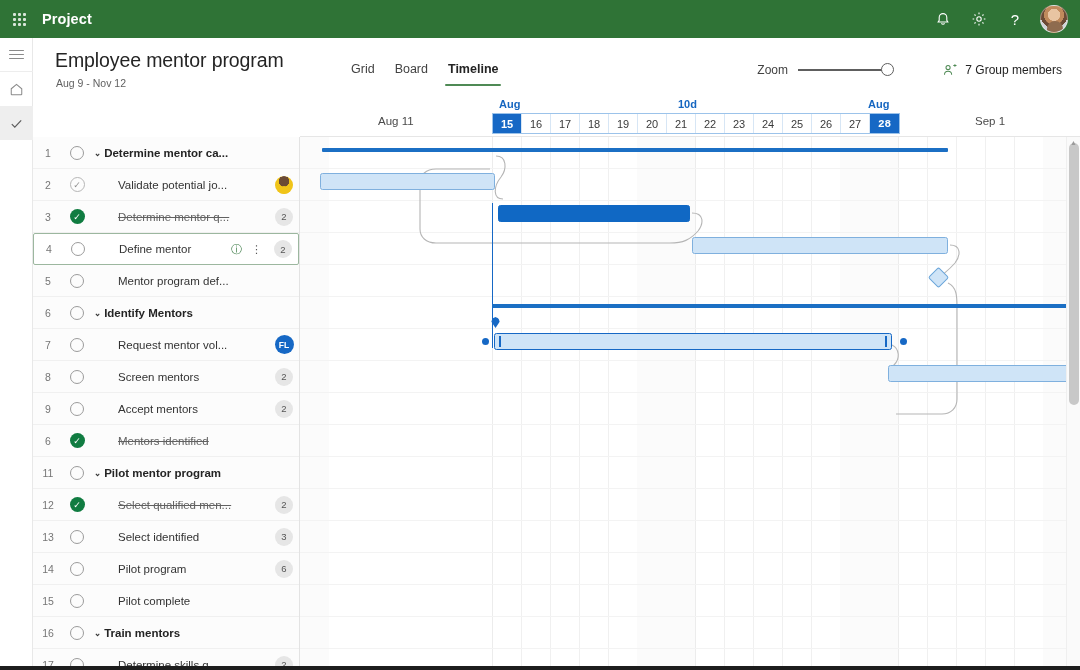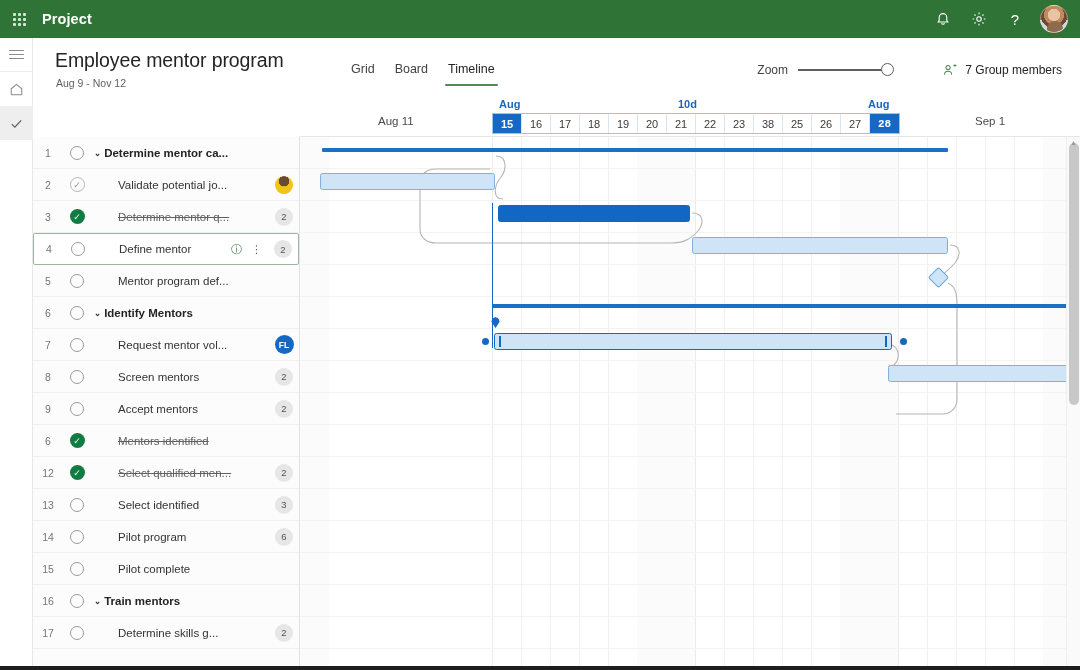--- a/index.html
+++ b/index.html
@@ -79,21 +79,21 @@
     font-size: 10.5px; color: #616161;
   }
   .tabs {
     position: absolute; left: 310px; top: 22px;
     display: flex; gap: 4px; align-items: flex-start;
   }
   .tab {
     font-size: 12.5px; color: #424242; padding: 2px 8px 10px 8px;
     cursor: pointer; position: relative;
   }
-  .tab.active { color: #242424; font-weight: 400; }
+  .tab.active { color: #242424; font-weight: 700; }
   .tab.active::after {
     content: ""; position: absolute; left: 5px; right: 5px; bottom: 0;
     height: 2px; background: #4f8a55; border-radius: 2px;
   }
   .zoom-wrap {
     position: absolute; right: 188px; top: 25px;
     display: flex; align-items: center; gap: 10px;
   }
   .zoom-label { font-size: 12px; color: #424242; }
   .slider { position: relative; width: 94px; height: 14px; }
@@ -356,21 +356,21 @@
   <div class="daystrip" id="daystrip">
       <div class="day hl">15</div>
       <div class="day">16</div>
       <div class="day">17</div>
       <div class="day">18</div>
       <div class="day">19</div>
       <div class="day">20</div>
       <div class="day">21</div>
       <div class="day">22</div>
       <div class="day">23</div>
-      <div class="day">38</div>
+      <div class="day">24</div>
       <div class="day">25</div>
       <div class="day">26</div>
       <div class="day">27</div>
       <div class="day hl">28</div>
     </div>
   <div class="tl-outside-right">Sep 1</div>
 </div>
 
 <div class="tasklist" id="tasklist">
     <div class="trow">
@@ -460,20 +460,28 @@
       <div class="tmeta">
         <div class="badge">2</div>
       </div>
     </div>
     <div class="trow">
       <div class="tnum">6</div>
       <div class="tcheck">
         <div class="circle-done">✓</div>
       </div>
       <div class="tlabel indent done"><span>Mentors identified</span></div>
+      <div class="tmeta"></div>
+    </div>
+    <div class="trow">
+      <div class="tnum">11</div>
+      <div class="tcheck">
+        <div class="circle-empty"></div>
+      </div>
+      <div class="tlabel summary"><span class="chev">⌄</span><span>Pilot mentor program</span></div>
       <div class="tmeta"></div>
     </div>
     <div class="trow">
       <div class="tnum">12</div>
       <div class="tcheck">
         <div class="circle-done">✓</div>
       </div>
       <div class="tlabel indent done"><span>Select qualified men...</span></div>
       <div class="tmeta">
         <div class="badge">2</div>

